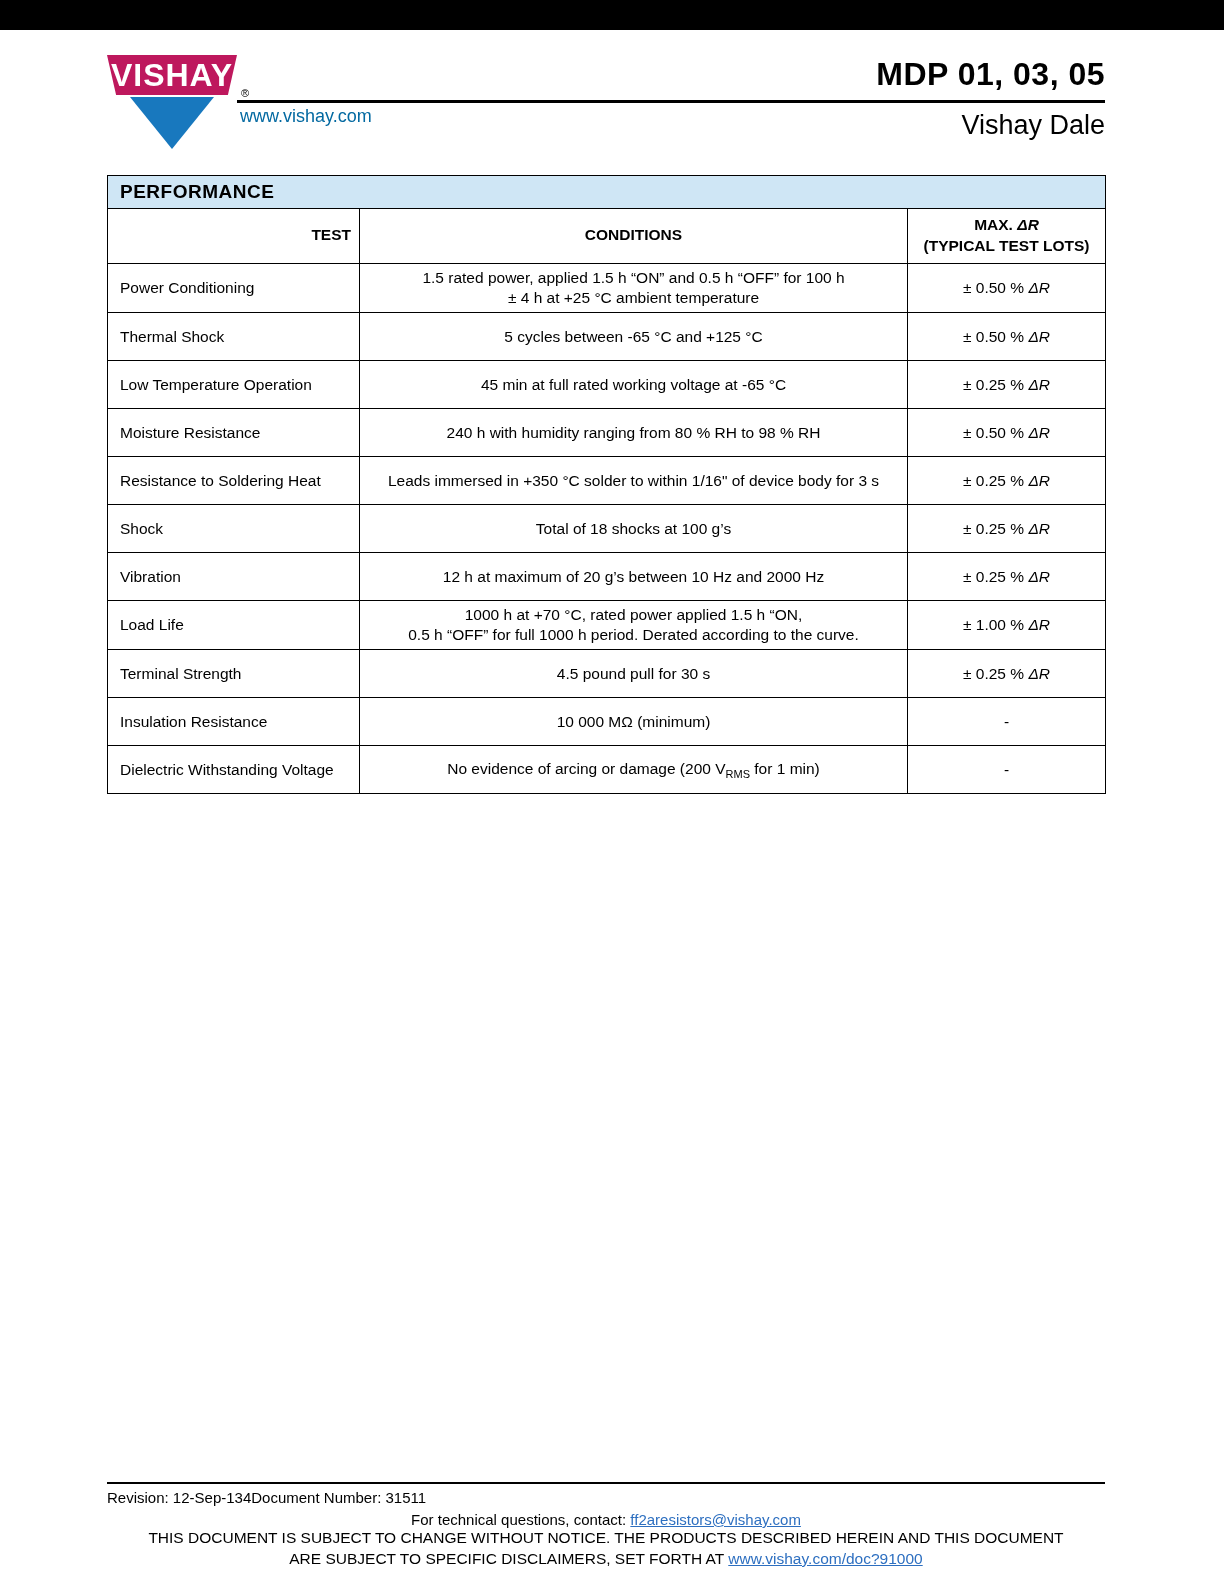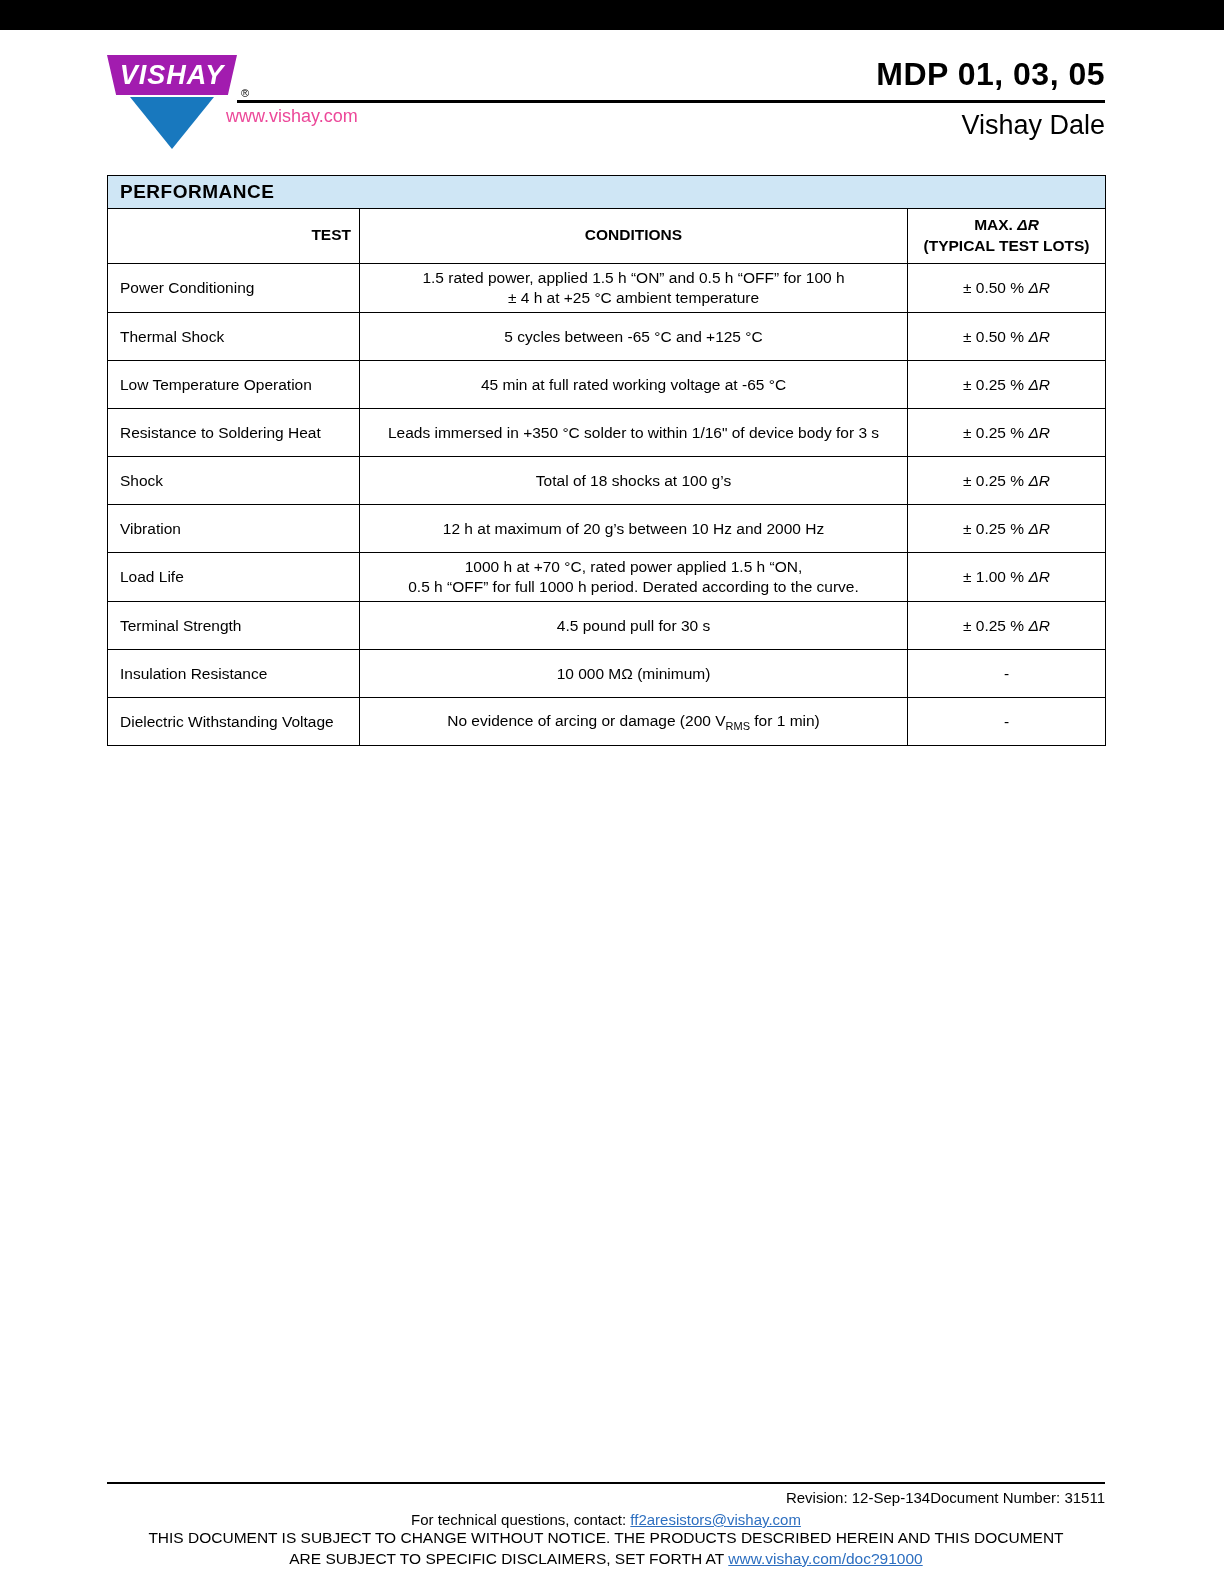--- a/index.html
+++ b/index.html
@@ -9,36 +9,36 @@
     font-family: "Liberation Sans", sans-serif; color: #000;
     overflow: hidden;
   }
 
   
   .topbar { position: absolute; top: 0; left: 0; width: 1224px; height: 30px; background: #000; }
 
   
   .logo { position: absolute; left: 107px; top: 55px; width: 130px; }
   .brand-plate {
-    width: 130px; height: 40px; background: #a21caf;
+    width: 130px; height: 40px; background: #be185d;
     clip-path: polygon(0 0, 100% 0, 93% 100%, 7% 100%);
     display: flex; align-items: center; justify-content: center;
-    color: #fff; font-weight: bold; font-style: italic;
-    font-size: 27px; letter-spacing: 1px;
+    color: #fff; font-weight: bold; 
+    font-size: 32px; letter-spacing: 1px;
   }
   .reg-mark { position: absolute; right: -12px; top: 32px; font-size: 11px; color: #000; font-style: normal; }
   .brand-triangle {
     margin: 2px auto 0 auto; width: 0; height: 0;
     border-left: 42px solid transparent; border-right: 42px solid transparent;
     border-top: 52px solid #1878be;
   }
 
   .site-link {
-    position: absolute; left: 226px; top: 106px;
-    font-size: 18px; color: #ec4899; text-decoration: none; cursor: pointer;
+    position: absolute; left: 240px; top: 106px;
+    font-size: 18px; color: #0369a1; text-decoration: none; cursor: pointer;
   }
 
   .doc-title {
     position: absolute; right: 119px; top: 56px;
     font-size: 32px; font-weight: bold; letter-spacing: 0.5px;
   }
   .title-rule { position: absolute; left: 237px; top: 100px; width: 868px; height: 3px; background: #000; }
   .subtitle { position: absolute; right: 119px; top: 110px; font-size: 27px; }
 
   
@@ -62,21 +62,21 @@
   td.c-cond { text-align: center; padding: 4px 14px; white-space: pre-line; line-height: 1.3; }
   td.c-max  { text-align: center; padding: 6px 6px; }
   .delta { font-style: italic; }
   sub { font-size: 11px; }
 
   
   .footer {
     position: absolute; left: 107px; top: 1482px; width: 998px;
     border-top: 2px solid #000; padding-top: 5px; font-size: 15px;
   }
-  .footer-row { display: flex; justify-content: flex-end; align-items: baseline; }
+  .footer-row { display: flex; justify-content: flex-start; align-items: baseline; }
   .page-num { font-size: 15px; }
   .contact-line { text-align: center; margin-top: 5px; font-size: 15px; }
   .disclaimer { text-align: center; margin-top: 0; font-size: 15.5px; line-height: 1.35; }
   a.link { color: #2d6fc0; text-decoration: underline; cursor: pointer; }
 </style>
 </head>
 <body>
 
 <div class="topbar"></div>
 
@@ -120,20 +120,25 @@
       <td class="c-test">Thermal Shock</td>
       <td class="c-cond">5 cycles between -65 °C and +125 °C</td>
       <td class="c-max"><span>± 0.50 %</span> <span class="delta">ΔR</span></td>
     </tr>
     <tr>
       <td class="c-test">Low Temperature Operation</td>
       <td class="c-cond">45 min at full rated working voltage at -65 °C</td>
       <td class="c-max"><span>± 0.25 %</span> <span class="delta">ΔR</span></td>
     </tr>
     <tr>
+      <td class="c-test">Moisture Resistance</td>
+      <td class="c-cond">240 h with humidity ranging from 80 % RH to 98 % RH</td>
+      <td class="c-max"><span>± 0.50 %</span> <span class="delta">ΔR</span></td>
+    </tr>
+    <tr>
       <td class="c-test">Resistance to Soldering Heat</td>
       <td class="c-cond">Leads immersed in +350 °C solder to within 1/16" of device body for 3 s</td>
       <td class="c-max"><span>± 0.25 %</span> <span class="delta">ΔR</span></td>
     </tr>
     <tr>
       <td class="c-test">Shock</td>
       <td class="c-cond">Total of 18 shocks at 100 g’s</td>
       <td class="c-max"><span>± 0.25 %</span> <span class="delta">ΔR</span></td>
     </tr>
     <tr>

